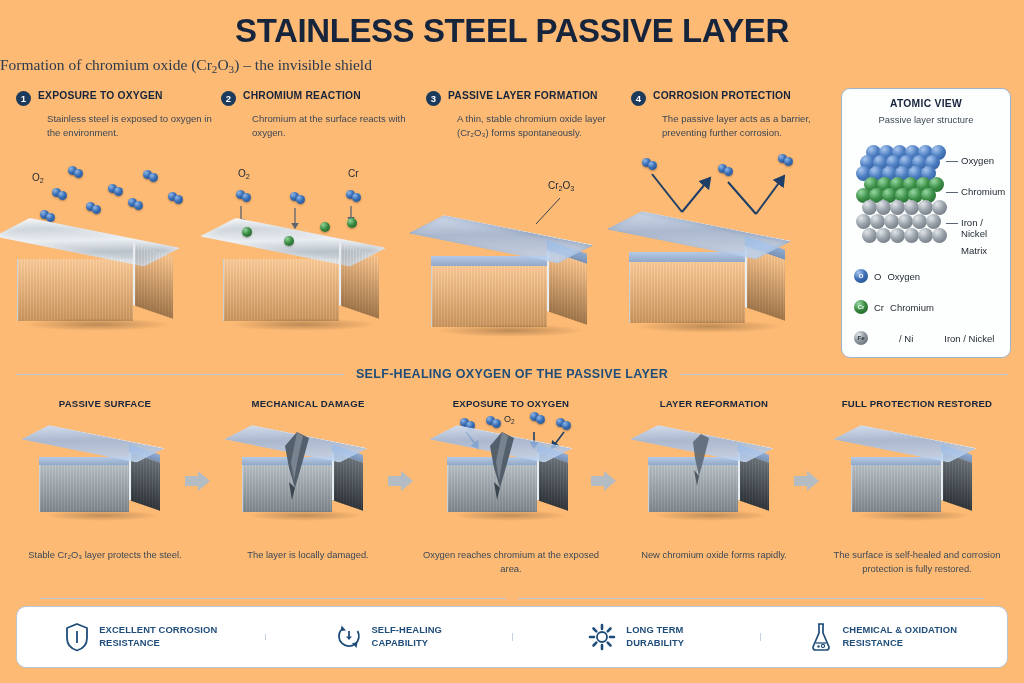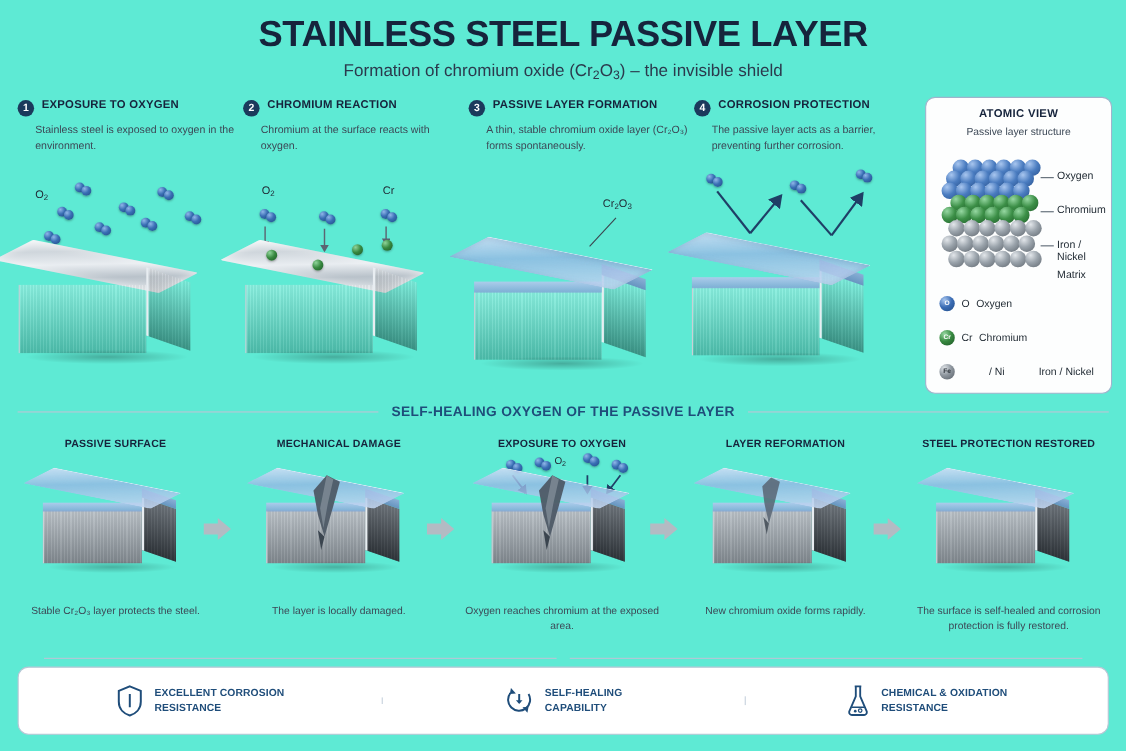--- a/index.html
+++ b/index.html
@@ -3,45 +3,45 @@
 <meta charset="utf-8">
 <style>
   * { box-sizing: border-box; margin: 0; padding: 0; }
   html, body {
     width: 1024px; height: 683px;
     background: #ffffff;
     font-family: "Liberation Sans", sans-serif;
     color: #253746;
     overflow: hidden;
   }
-  .page { position: relative; width: 1024px; height: 683px; background:#5eead4; }
+  .page { position: relative; width: 1024px; height: 683px; background:#fdba74; }
 
   
   .title {
     position:absolute; top:12px; left:0; width:1024px; text-align:center;
     font-size:33px; font-weight:bold; letter-spacing:-0.4px;
     color:#16243c; font-family:"Liberation Sans", sans-serif;
   }
   .subtitle {
-    position:absolute; top:56px; left:0; width:1024px; text-align:center;
-    font-size:15.5px; color:#2b3a4d; font-weight:400;
+    position:absolute; top:56px; left:0; width:1024px; text-align:left;
+    font-size:15.5px; color:#2b3a4d; font-weight:400;font-family:Liberation Serif, serif;
   }
   sub { font-size:0.72em; vertical-align:-0.25em; }
 
   
   .steps { position:absolute; top:90px; left:16px; width:810px; height:265px; }
   .step { position:absolute; top:0; width:200px; }
   .step-head { display:flex; align-items:flex-start; gap:7px; }
   .badge {
     flex:0 0 auto; width:15px; height:15px; border-radius:50%;
     background:#1b3a5c; color:#fff; font-size:9.5px; font-weight:bold;
     display:flex; align-items:center; justify-content:center; margin-top:1px;
   }
   .step-title { font-size:10.3px; font-weight:bold; color:#16243c; letter-spacing:0.2px; line-height:1.25; }
-  .step-desc { margin-top:6px; margin-left:16px; font-size:9.6px; line-height:1.45; color:#3c4856; }
+  .step-desc { margin-top:6px; margin-left:31px; font-size:9.6px; line-height:1.45; color:#3c4856; }
 
   
   .scene { position:absolute; }
   .block { position:absolute; }
   .blk-top {
     position:absolute; width:150px; height:46px; left:14px; top:0;
     background:linear-gradient(150deg,#f2f4f6 0%, #cfd6dc 22%, #e9edf1 46%, #b9c2ca 70%, #dfe5ea 100%);
     transform: matrix(1, 0.20, -0.78, 0.40, 0, 0);
     transform-origin: 0 0;
     border-radius:2px;
@@ -554,21 +554,21 @@
           <svg class="crack" style="left:26px;top:0px;" width="60" height="60">
             <path d="M28,2 L36,6 L31,26 L26,44 L22,26 L20,10 Z" fill="#586472" opacity=".85"></path>
             <path d="M26,44 L24,54 L21,38 Z" fill="#3b454f" opacity=".8"></path>
           </svg>
         </div>
       </div>
       <div class="sh-cap">New chromium oxide forms rapidly.</div>
     </div>
 
     <div class="sh-panel" style="left:812px;">
-      <div class="sh-ptitle">STEEL PROTECTION RESTORED</div>
+      <div class="sh-ptitle">FULL PROTECTION RESTORED</div>
       <div class="scene" style="left:22px; top:24px; width:140px; height:95px;">
         <div class="block" style="left:0;top:10px;width:130px;height:92px;">
           <div class="sblk-front"></div>
           <div class="sblk-side"></div>
           <div class="sblk-shadow"></div>
           <div class="soxide-edge"></div>
           <div class="soxide-edge2"></div>
           <div class="soxide"></div>
         </div>
       </div>
@@ -610,20 +610,34 @@
           <path d="M21.5,25 L22.5,19.5 L17,20 Z" fill="#1f4d7a"></path>
           <line x1="14" y1="8" x2="14" y2="16" stroke="#1f4d7a" stroke-width="1.8"></line>
           <path d="M11,13.5 L14,17 L17,13.5 Z" fill="#1f4d7a"></path>
         </svg>
         <div class="ben-txt">
           <div>SELF-HEALING</div>
           <div>CAPABILITY</div>
         </div>
       </div>
 
+      <div class="ben-item">
+        <svg width="30" height="30" viewBox="0 0 30 30">
+          <g fill="none" stroke="#1f4d7a" stroke-width="1.8">
+            <circle cx="15" cy="15" r="5"></circle>
+            <path d="M15,3 L15,7 M15,23 L15,27 M3,15 L7,15 M23,15 L27,15
+                     M6.5,6.5 L9.3,9.3 M20.7,20.7 L23.5,23.5
+                     M23.5,6.5 L20.7,9.3 M9.3,20.7 L6.5,23.5" stroke-width="2.6" stroke-linecap="round"></path>
+          </g>
+        </svg>
+        <div class="ben-txt">
+          <div>LONG TERM</div>
+          <div>DURABILITY</div>
+        </div>
+      </div>
 
       <div class="ben-item">
         <svg width="24" height="30" viewBox="0 0 24 30">
           <path d="M9,2 L15,2 M10,2 L10,11 L4,25 A2.5,2.5 0 0 0 6.5,28 L17.5,28 A2.5,2.5 0 0 0 20,25 L14,11 L14,2" fill="none" stroke="#1f4d7a" stroke-width="1.7" stroke-linejoin="round"></path>
           <path d="M6.5,21 L17.5,21" stroke="#1f4d7a" stroke-width="1.3"></path>
           <circle cx="9.5" cy="24.5" r="1.2" fill="#1f4d7a"></circle>
           <circle cx="14" cy="24" r="1.6" fill="none" stroke="#1f4d7a" stroke-width="1.1"></circle>
         </svg>
         <div class="ben-txt">
           <div>CHEMICAL &amp; OXIDATION</div>

